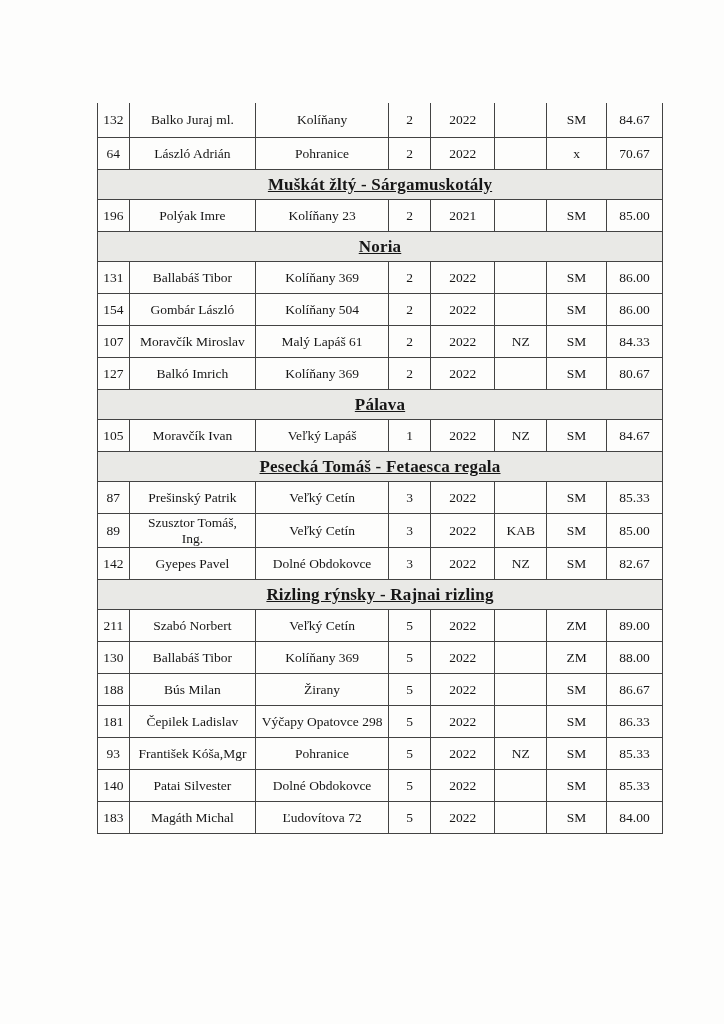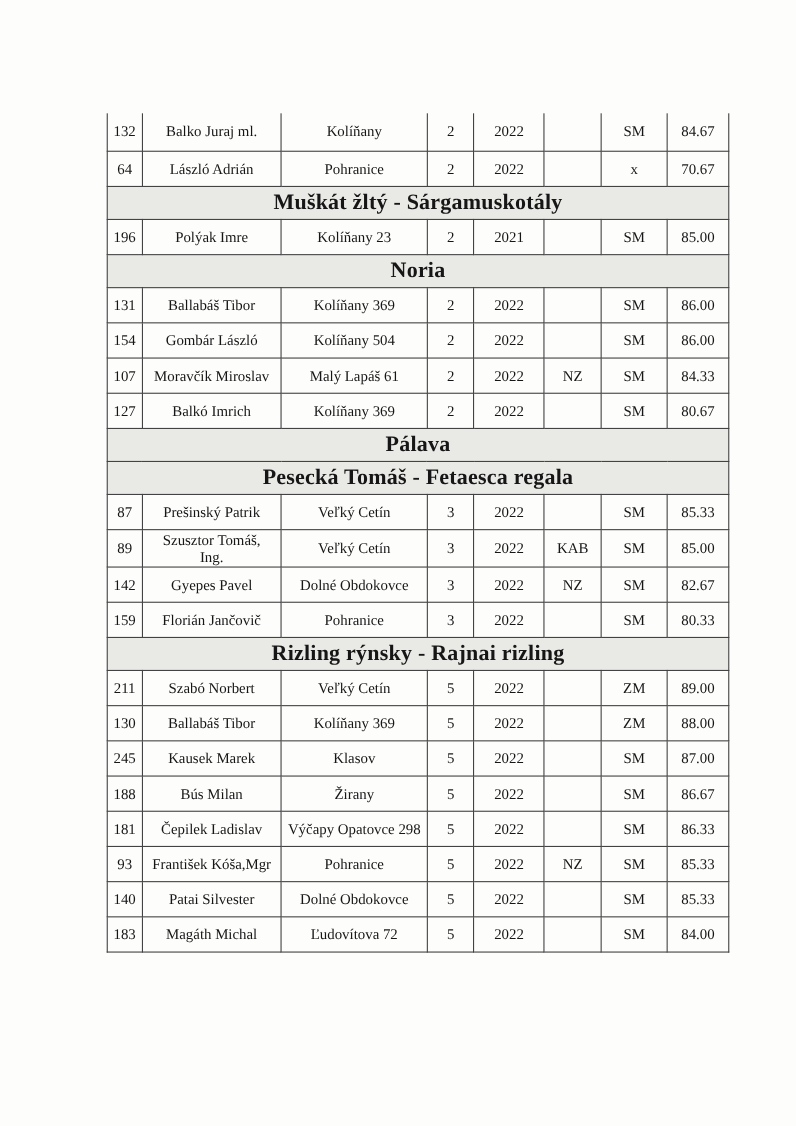--- a/index.html
+++ b/index.html
@@ -30,23 +30,24 @@
     padding: 1px 3px;
     overflow: hidden;
   }
   
   table.tbl tr:first-child td { border-top: none; height: 32px; }
   
   table.tbl tr.data td:nth-child(2) { white-space: pre-line; }
   table.tbl tr.section td {
     background: var(--section-bg, #e9e9e6);
     font-weight: bold;
-    font-size: 20px;
+    font-size: 17px;
     height: 27px;
     letter-spacing: 0.2px;
+    text-decoration: underline;
   }
 </style>
 </head>
 <body>
 
 <div class="page" style="background: rgb(253, 253, 252);">
   <table class="tbl">
     <colgroup>
       <col style="width:5.6%">
       <col style="width:22.4%">
@@ -130,20 +131,30 @@
           <td>Kolíňany 369</td>
           <td>2</td>
           <td>2022</td>
           <td></td>
           <td>SM</td>
           <td>80.67</td>
         </tr>
         <tr class="section">
           <td colspan="8">Pálava</td>
         </tr>
+        <tr class="data">
+          <td>105</td>
+          <td>Moravčík Ivan</td>
+          <td>Veľký Lapáš</td>
+          <td>1</td>
+          <td>2022</td>
+          <td>NZ</td>
+          <td>SM</td>
+          <td>84.67</td>
+        </tr>
         <tr class="section">
           <td colspan="8">Pesecká Tomáš - Fetaesca regala</td>
         </tr>
         <tr class="data">
           <td>87</td>
           <td>Prešinský Patrik</td>
           <td>Veľký Cetín</td>
           <td>3</td>
           <td>2022</td>
           <td></td>
@@ -164,30 +175,20 @@
         <tr class="data">
           <td>142</td>
           <td>Gyepes Pavel</td>
           <td>Dolné Obdokovce</td>
           <td>3</td>
           <td>2022</td>
           <td>NZ</td>
           <td>SM</td>
           <td>82.67</td>
         </tr>
-        <tr class="data">
-          <td>159</td>
-          <td>Florián Jančovič</td>
-          <td>Pohranice</td>
-          <td>3</td>
-          <td>2022</td>
-          <td></td>
-          <td>SM</td>
-          <td>80.33</td>
-        </tr>
         <tr class="section">
           <td colspan="8">Rizling rýnsky - Rajnai rizling</td>
         </tr>
         <tr class="data">
           <td>211</td>
           <td>Szabó Norbert</td>
           <td>Veľký Cetín</td>
           <td>5</td>
           <td>2022</td>
           <td></td>
@@ -196,30 +197,20 @@
         </tr>
         <tr class="data">
           <td>130</td>
           <td>Ballabáš Tibor</td>
           <td>Kolíňany 369</td>
           <td>5</td>
           <td>2022</td>
           <td></td>
           <td>ZM</td>
           <td>88.00</td>
-        </tr>
-        <tr class="data">
-          <td>245</td>
-          <td>Kausek Marek</td>
-          <td>Klasov</td>
-          <td>5</td>
-          <td>2022</td>
-          <td></td>
-          <td>SM</td>
-          <td>87.00</td>
         </tr>
         <tr class="data">
           <td>188</td>
           <td>Bús Milan</td>
           <td>Žirany</td>
           <td>5</td>
           <td>2022</td>
           <td></td>
           <td>SM</td>
           <td>86.67</td>

